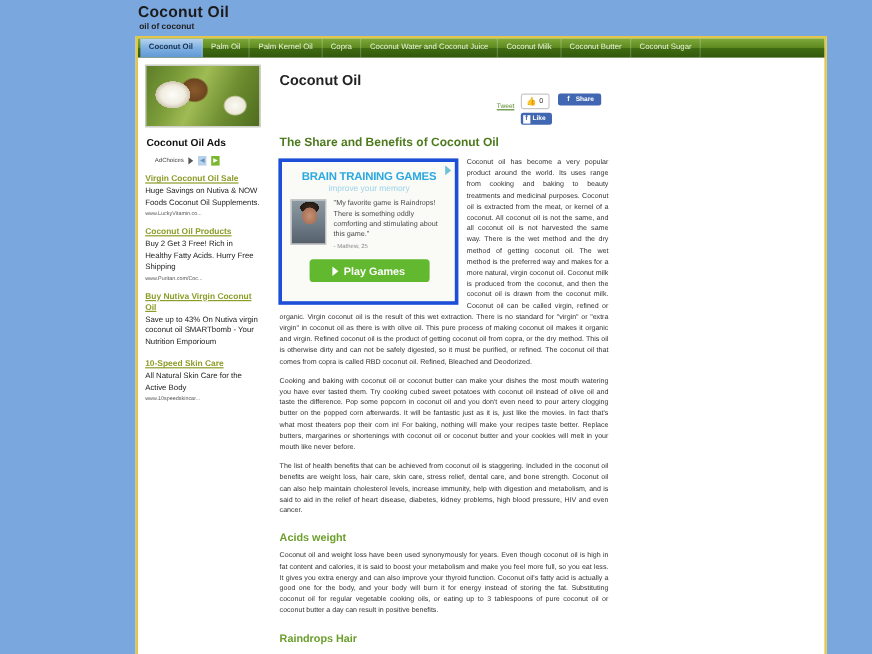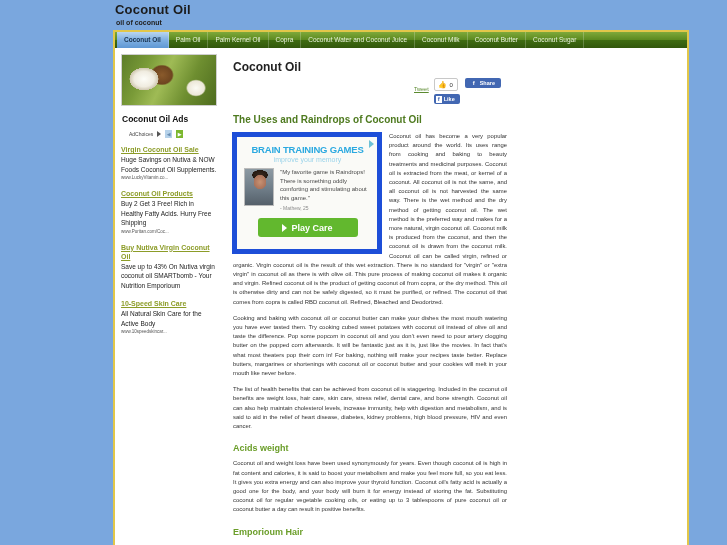--- a/index.html
+++ b/index.html
@@ -184,21 +184,21 @@
     font-size: 5.9px; color: #333;
     line-height: 9.2px; text-align: justify;
     margin: 0 0 7px 1px;
   }
 
   
   .inline-ad {
     float: left;
     width: 150px; height: 122px;
     margin: 0 7px 3px 0;
-    border: 5px solid #1d4ed8;
+    border: 3px solid #1d4ed8;
     background: #fafaf7;
     padding: 7px 6px 0 7px;
     position: relative;
   }
   .inline-ad .ad-tri {
     position: absolute; right: 3px; top: 3px;
     width: 0; height: 0;
     border-left: 5px solid #6ec1d6;
     border-top: 4px solid transparent;
     border-bottom: 4px solid transparent;
@@ -342,45 +342,45 @@
               <span class="fb-f">f</span>
               <span>Like</span>
             </div>
           </div>
           <div class="fb-share">
             <span class="fb-f" style="background:transparent;color:#fff;">f</span>
             <span>Share</span>
           </div>
         </div>
 
-        <h2 class="section-head">The Uses and Raindrops of Coconut Oil</h2>
+        <h2 class="section-head">The Share and Benefits of Coconut Oil</h2>
 
         <div class="inline-ad">
           <span class="ad-tri"></span>
           <div class="ad-brand">BRAIN TRAINING GAMES</div>
           <div class="ad-sub">improve your memory</div>
           <div class="ad-body">
             <div class="ad-avatar"></div>
             <div>
               <div class="ad-quote">"My favorite game is Raindrops! There is something oddly comforting and stimulating about this game."</div>
               <div class="ad-attr">- Mathew, 25</div>
             </div>
           </div>
           <div class="ad-cta">
             <span class="cta-tri"></span>
-            <span>Play Care</span>
+            <span>Play Games</span>
           </div>
         </div>
 
         <p class="body-text">Coconut oil has become a very popular product around the world. Its uses range from cooking and baking to beauty treatments and medicinal purposes. Coconut oil is extracted from the meat, or kernel of a coconut. All coconut oil is not the same, and all coconut oil is not harvested the same way. There is the wet method and the dry method of getting coconut oil. The wet method is the preferred way and makes for a more natural, virgin coconut oil. Coconut milk is produced from the coconut, and then the coconut oil is drawn from the coconut milk. Coconut oil can be called virgin, refined or organic. Virgin coconut oil is the result of this wet extraction. There is no standard for "virgin" or "extra virgin" in coconut oil as there is with olive oil. This pure process of making coconut oil makes it organic and virgin. Refined coconut oil is the product of getting coconut oil from copra, or the dry method. This oil is otherwise dirty and can not be safely digested, so it must be purified, or refined. The coconut oil that comes from copra is called RBD coconut oil. Refined, Bleached and Deodorized.</p>
         <p class="body-text">Cooking and baking with coconut oil or coconut butter can make your dishes the most mouth watering you have ever tasted them. Try cooking cubed sweet potatoes with coconut oil instead of olive oil and taste the difference. Pop some popcorn in coconut oil and you don't even need to pour artery clogging butter on the popped corn afterwards. It will be fantastic just as it is, just like the movies. In fact that's what most theaters pop their corn in! For baking, nothing will make your recipes taste better. Replace butters, margarines or shortenings with coconut oil or coconut butter and your cookies will melt in your mouth like never before.</p>
         <p class="body-text">The list of health benefits that can be achieved from coconut oil is staggering. Included in the coconut oil benefits are weight loss, hair care, skin care, stress relief, dental care, and bone strength. Coconut oil can also help maintain cholesterol levels, increase immunity, help with digestion and metabolism, and is said to aid in the relief of heart disease, diabetes, kidney problems, high blood pressure, HIV and even cancer.</p>
 
         <h3 class="sub-head">Acids weight</h3>
         <p class="body-text">Coconut oil and weight loss have been used synonymously for years. Even though coconut oil is high in fat content and calories, it is said to boost your metabolism and make you feel more full, so you eat less. It gives you extra energy and can also improve your thyroid function. Coconut oil's fatty acid is actually a good one for the body, and your body will burn it for energy instead of storing the fat. Substituting coconut oil for regular vegetable cooking oils, or eating up to 3 tablespoons of pure coconut oil or coconut butter a day can result in positive benefits.</p>
 
-        <h3 class="sub-head">Emporioum Hair</h3>
+        <h3 class="sub-head">Raindrops Hair</h3>
       </div>
 
 
     </div>
   </div>
 </div>
 
 </body></html>

